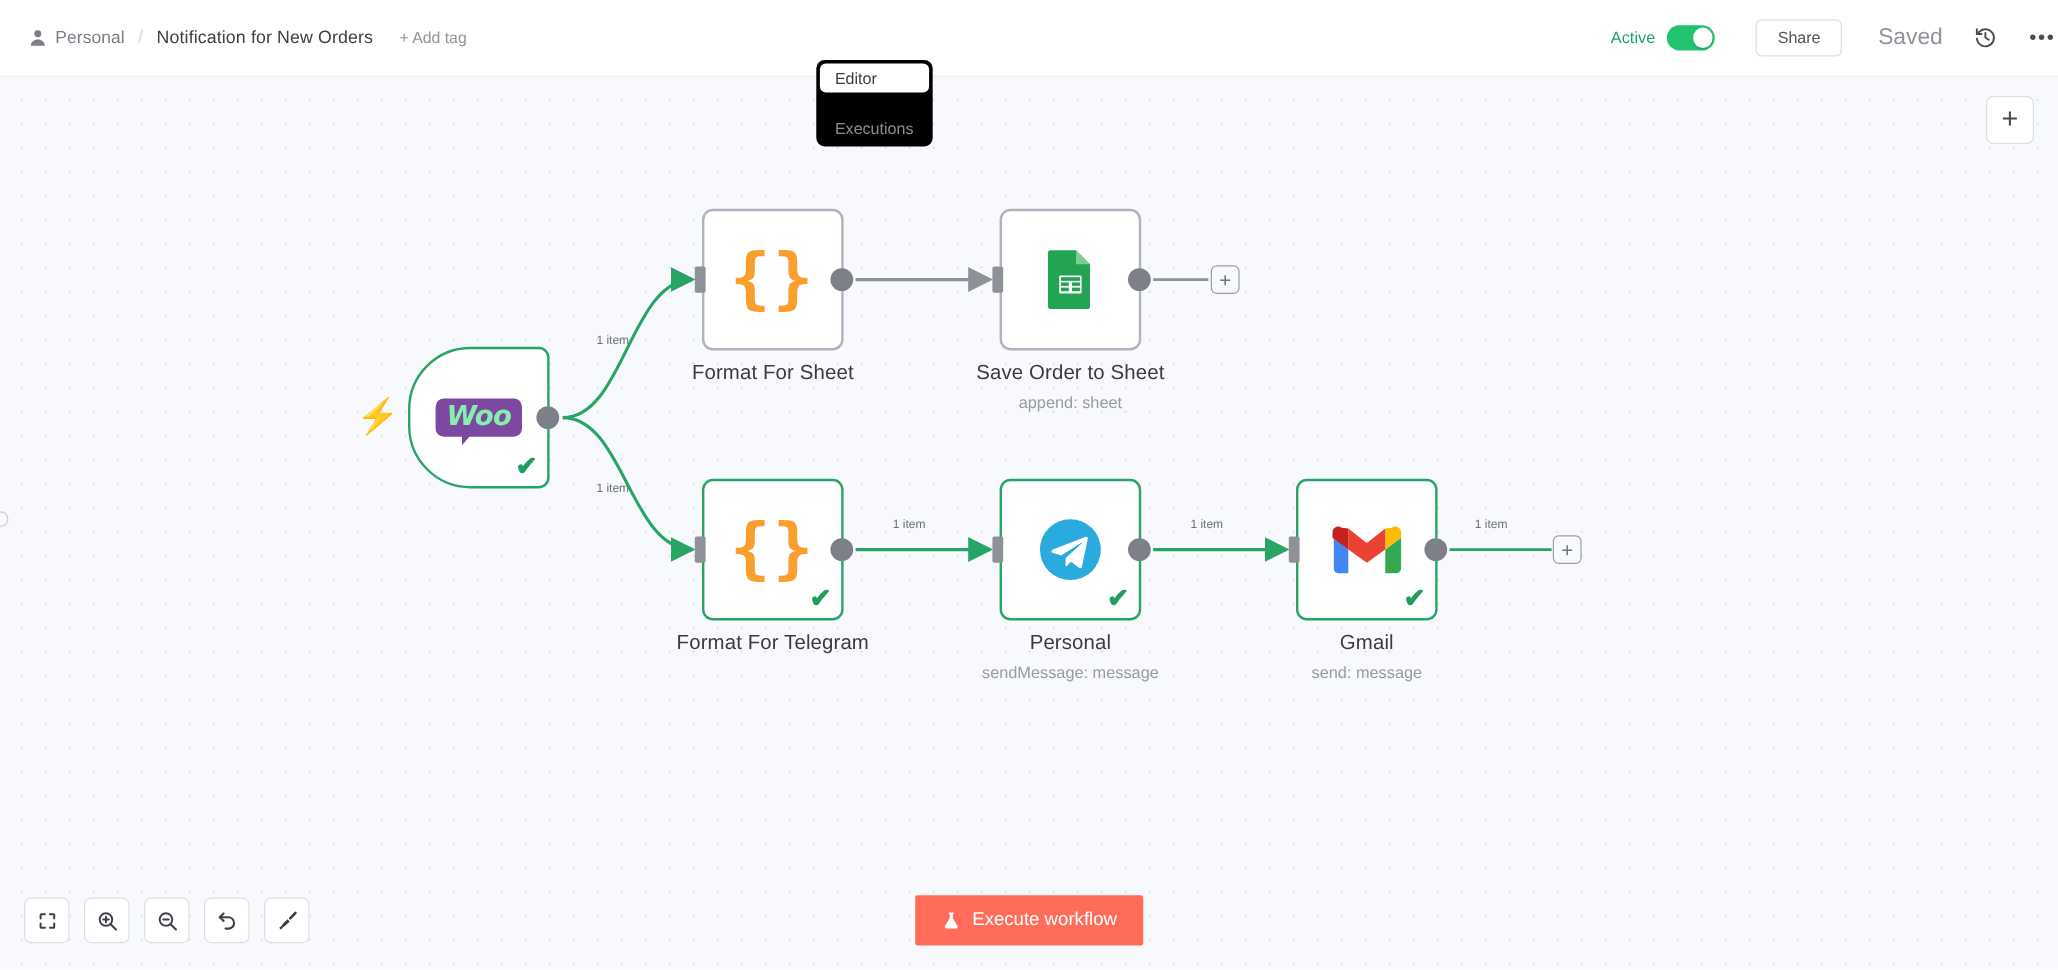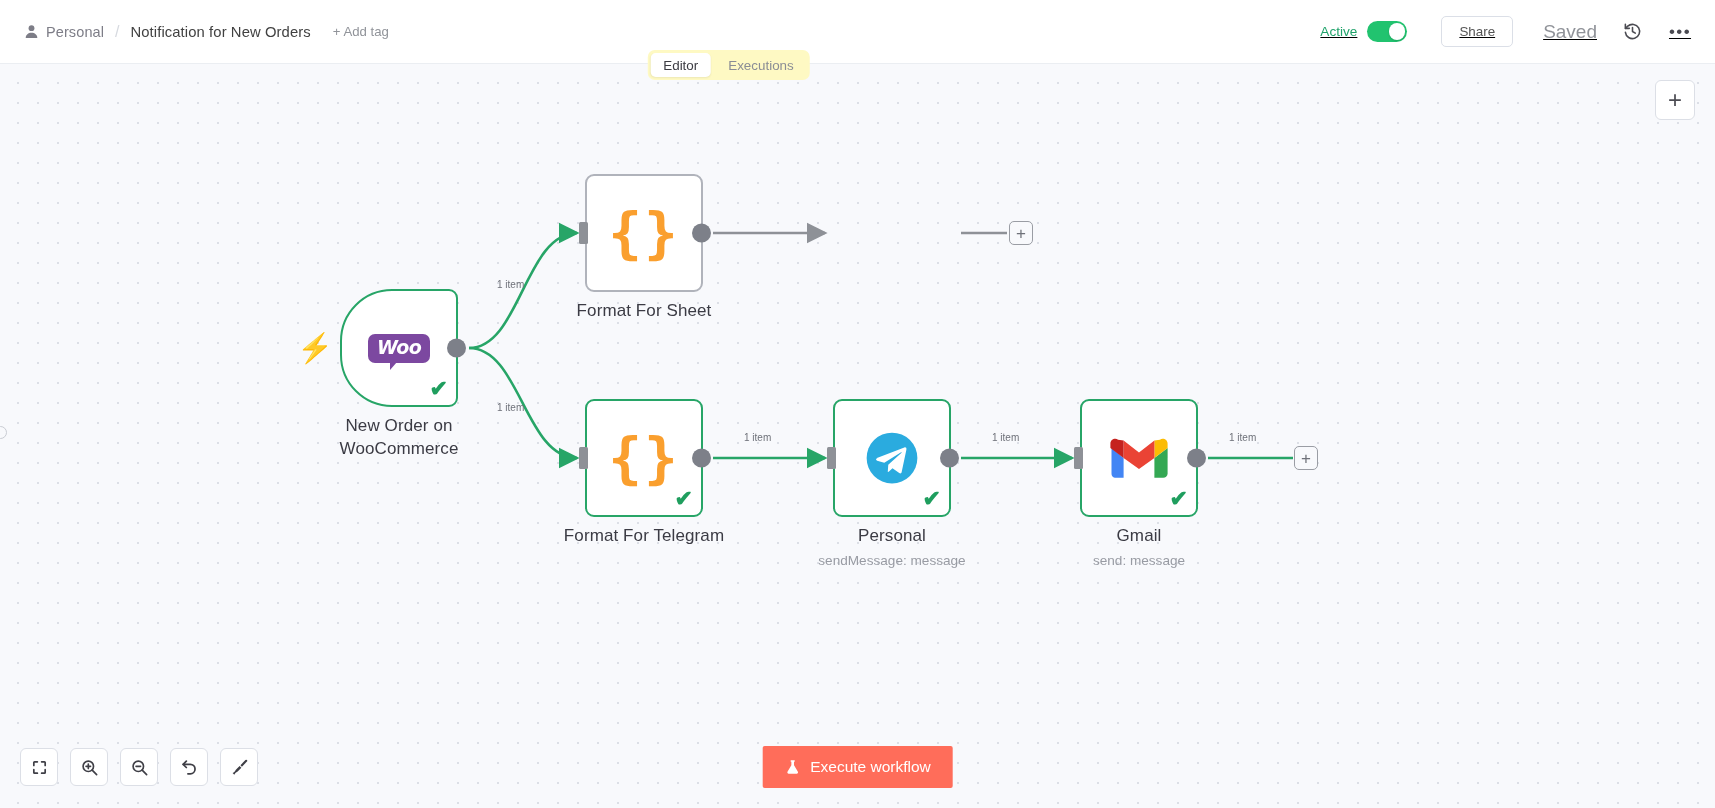--- a/index.html
+++ b/index.html
@@ -19,21 +19,21 @@
   }
   .breadcrumb { display: flex; align-items: center; padding-left: 24px; gap: 0px; }
   .person-icon { width: 15px; height: 15px; margin-right: 7px; display:block; }
   .bc-personal { font-size: 14.5px; color: #7d7d87; letter-spacing: .1px; }
   .bc-sep { font-size: 16px; color: #d7dae0; margin: 0 11px; font-weight: 300; }
   .bc-title { font-size: 14.8px; color: #414141; letter-spacing: .1px; }
   .add-tag { font-size: 13.2px; color: #909399; margin-left: 22px; cursor: pointer; }
 
   .header-right {
     margin-left: auto; display: flex; align-items: center;
-    padding-right: 22px; gap: 0; text-decoration: underline;
+    gap: 0;
   }
   .active-label { font-size: 13.6px; color: #20a36b; margin-right: 10px; }
   .toggle {
     width: 40px; height: 21px; border-radius: 11px; background: #21c36f;
     position: relative; cursor: pointer;
   }
   .toggle .knob {
     position: absolute; top: 2.2px; right: 2.2px;
     width: 16.5px; height: 16.5px; border-radius: 50%;
     background: #fff; box-shadow: 0 1px 2px rgba(0,0,0,.16);
@@ -50,22 +50,23 @@
     align-items: center; justify-content: center; cursor: pointer; color: #4b4b52;
   }
   .dots { letter-spacing: 1.4px; font-size: 17px; line-height: 8px; color: #4b4b52; }
 
   
   .tabs-wrap {
     position: absolute; top: 50px; left: 50%; transform: translateX(-50%);
     z-index: 45;
   }
   .tabs {
-    display: flex; background: #fef9c3; border-radius: 7px; padding: 3px;
-    gap: 4px;
+    display: flex; background: #000000; border-radius: 7px; padding: 3px;
+    gap: 18px;
+    flex-direction: column;
   }
   .tab {
     font-size: 13.4px; padding: 4.5px 13px; border-radius: 5px;
     color: #8a8d95; cursor: pointer; white-space: nowrap;
   }
   .tab.active { background: #ffffff; color: #3c3c43; font-weight: 500;
     box-shadow: 0 1px 2px rgba(0,0,0,.07); }
 
   
   .canvas {
@@ -122,21 +123,21 @@
   }
 
   
   .icon-code { font-size: 56px; color: #fa9f2e; font-weight: 700;
     font-family: "DejaVu Sans Mono", monospace; letter-spacing: 2px; line-height: 1; }
   .woo-badge {
     background: #7c48a0; border-radius: 7px; padding: 4px 9px 5px;
     position: relative; display:inline-block;
   }
   .woo-badge span {
-    color: #ffffff; font-size: 19px; font-weight: 700; font-style: italic;
+    color: #86efac; font-size: 23px; font-weight: 700; font-style: italic;
     letter-spacing: -.6px; font-family: "DejaVu Sans", sans-serif; line-height: 1;
   }
   .woo-badge:after {
     content:""; position:absolute; left: 22px; bottom: -7px;
     border-left: 7px solid #7c48a0; border-bottom: 8px solid transparent;
   }
 
   
   .plus-btn {
     position: absolute; width: 24px; height: 24px;
@@ -258,32 +259,49 @@
     <div class="edge-label" style="left:992px;top:368px">1 item</div>
     <div class="edge-label" style="left:1229px;top:368px">1 item</div>
 
     <div class="node" style="left:340px;top:225px">
       <div class="bolt">⚡</div>
       <div class="node-box trigger green">
         <div class="woo-badge"><span>Woo</span></div>
         <div class="node-check">✔</div>
         <div class="port-out"></div>
       </div>
-      <div class="node-label two-line">New Order on WooCommerce</div>
     </div>
 
     <div class="node" style="left:585px;top:110px">
       <div class="node-box">
         <div class="port-in"></div>
         <div class="icon-code">{}</div>
         <div class="port-out"></div>
       </div>
       <div class="node-label">Format For Sheet</div>
     </div>
 
+    <div class="node" style="left:833px;top:110px">
+      <div class="node-box">
+        <div class="port-in"></div>
+        <svg width="56" height="56" viewBox="0 0 48 48">
+          <path d="M10 3h18l10 10v30a2 2 0 0 1-2 2H10a2 2 0 0 1-2-2V5a2 2 0 0 1 2-2z" fill="#23a453"></path>
+          <path d="M28 3l10 10H28z" fill="#7bcf96"></path>
+          <rect x="16" y="21" width="16" height="13" rx="1" fill="#fff"></rect>
+          <rect x="17.2" y="22.3" width="13.6" height="2.6" fill="#23a453"></rect>
+          <rect x="17.2" y="26" width="5.7" height="2.5" fill="#23a453"></rect>
+          <rect x="25.1" y="26" width="5.7" height="2.5" fill="#23a453"></rect>
+          <rect x="17.2" y="29.7" width="5.7" height="2.6" fill="#23a453"></rect>
+          <rect x="25.1" y="29.7" width="5.7" height="2.6" fill="#23a453"></rect>
+        </svg>
+        <div class="port-out"></div>
+      </div>
+      <div class="node-label">Save Order to Sheet</div>
+      <div class="node-sub">append: sheet</div>
+    </div>
 
     <div class="node" style="left:585px;top:335px">
       <div class="node-box green">
         <div class="port-in"></div>
         <div class="icon-code">{}</div>
         <div class="node-check">✔</div>
         <div class="port-out"></div>
       </div>
       <div class="node-label">Format For Telegram</div>
     </div>

